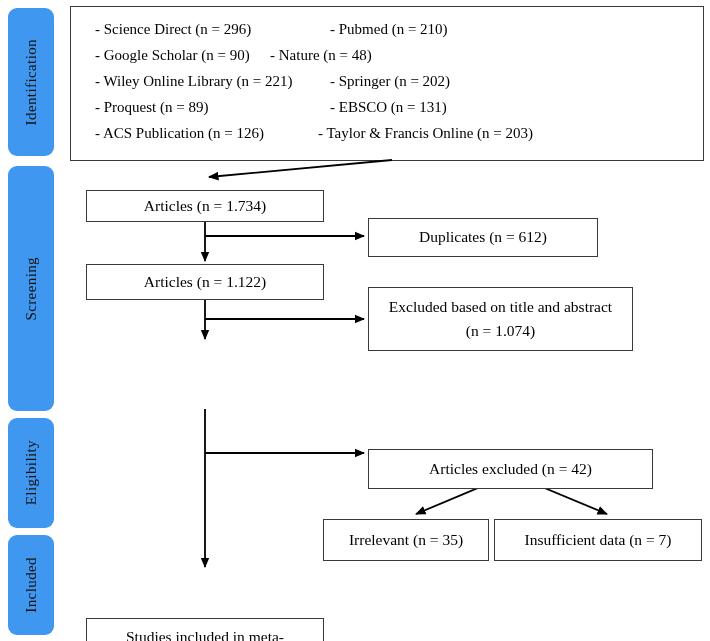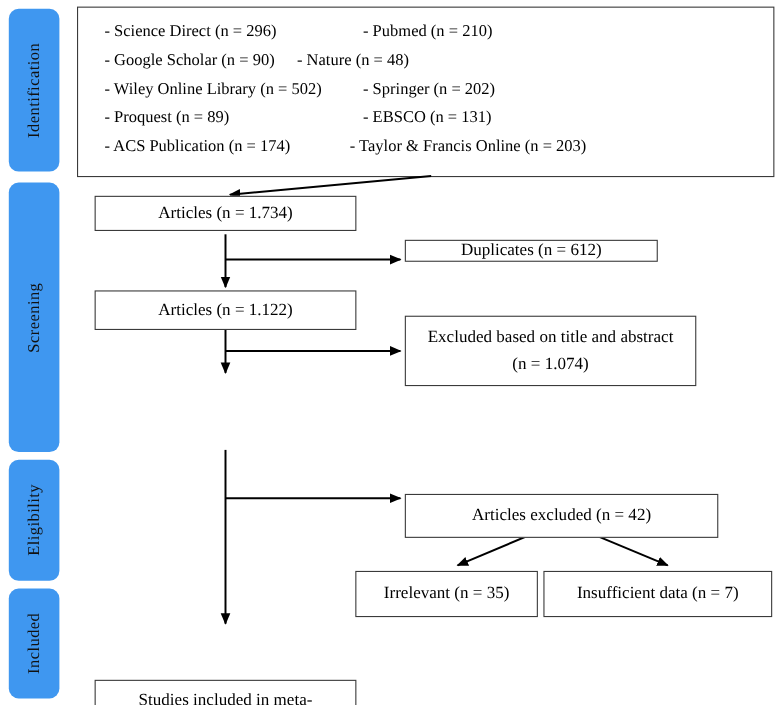--- a/index.html
+++ b/index.html
@@ -112,27 +112,27 @@
   </div>
 
   <div id="sources-box">
     <div class="sources-grid">
       <div class="src col-left">- Science Direct (n = 296)</div>
       <div class="src ind-0">- Pubmed (n = 210)</div>
 
       <div class="src col-left">- Google Scholar (n = 90)</div>
       <div class="src" style="padding-left:0px; margin-left:-60px;">- Nature (n = 48)</div>
 
-      <div class="src col-left">- Wiley Online Library (n = 502)</div>
+      <div class="src col-left">- Wiley Online Library (n = 221)</div>
       <div class="src ind-0">- Springer (n = 202)</div>
 
       <div class="src col-left">- Proquest (n = 89)</div>
       <div class="src ind-0">- EBSCO (n = 131)</div>
 
-      <div class="src col-left">- ACS Publication (n = 174)</div>
+      <div class="src col-left">- ACS Publication (n = 126)</div>
       <div class="src" style="padding-left:-0px; margin-left:-12px;">- Taylor &amp; Francis Online (n = 203)</div>
     </div>
   </div>
 
   <svg class="edge-layer" viewBox="0 0 710 641" xmlns="http://www.w3.org/2000/svg">
     <defs>
       <marker id="ah" markerWidth="11" markerHeight="11" refX="9.5" refY="5.0" orient="auto" markerUnits="userSpaceOnUse">
         <path d="M0,0.6 L10.5,5.0 L0,9.4 z" fill="#000"></path>
       </marker>
     </defs>
@@ -148,25 +148,25 @@
     <path d="M 205,319 L 364,319" stroke="#000" stroke-width="1.8" fill="none" marker-end="url(#ah)"></path>
 
     <path d="M 205,409 L 205,567" stroke="#000" stroke-width="1.8" fill="none" marker-end="url(#ah)"></path>
 
     <path d="M 205,453 L 364,453" stroke="#000" stroke-width="1.8" fill="none" marker-end="url(#ah)"></path>
 
     <path d="M 511,474 L 416,514" stroke="#000" stroke-width="1.8" fill="none" marker-end="url(#ah)"></path>
     <path d="M 511,474 L 607,514" stroke="#000" stroke-width="1.8" fill="none" marker-end="url(#ah)"></path>
   </svg>
 
-  <div class="flow-box" style="left:86px; top:178px; width:238px; height:32px;">
+  <div class="flow-box" style="left:86px; top:190px; width:238px; height:32px;">
     <span class="line">Articles (n = 1.734)</span>
   </div>
 
-  <div class="flow-box" style="left:368px; top:218px; width:230px; height:20px;">
+  <div class="flow-box" style="left:368px; top:218px; width:230px; height:39px;">
     <span class="line">Duplicates (n = 612)</span>
   </div>
 
   <div class="flow-box" style="left:86px; top:264px; width:238px; height:36px;">
     <span class="line">Articles (n = 1.122)</span>
   </div>
 
   <div class="flow-box" style="left:368px; top:287px; width:265px; height:64px;">
     <span class="line">Excluded based on title and abstract</span>
     <span class="line">(n = 1.074)</span>

